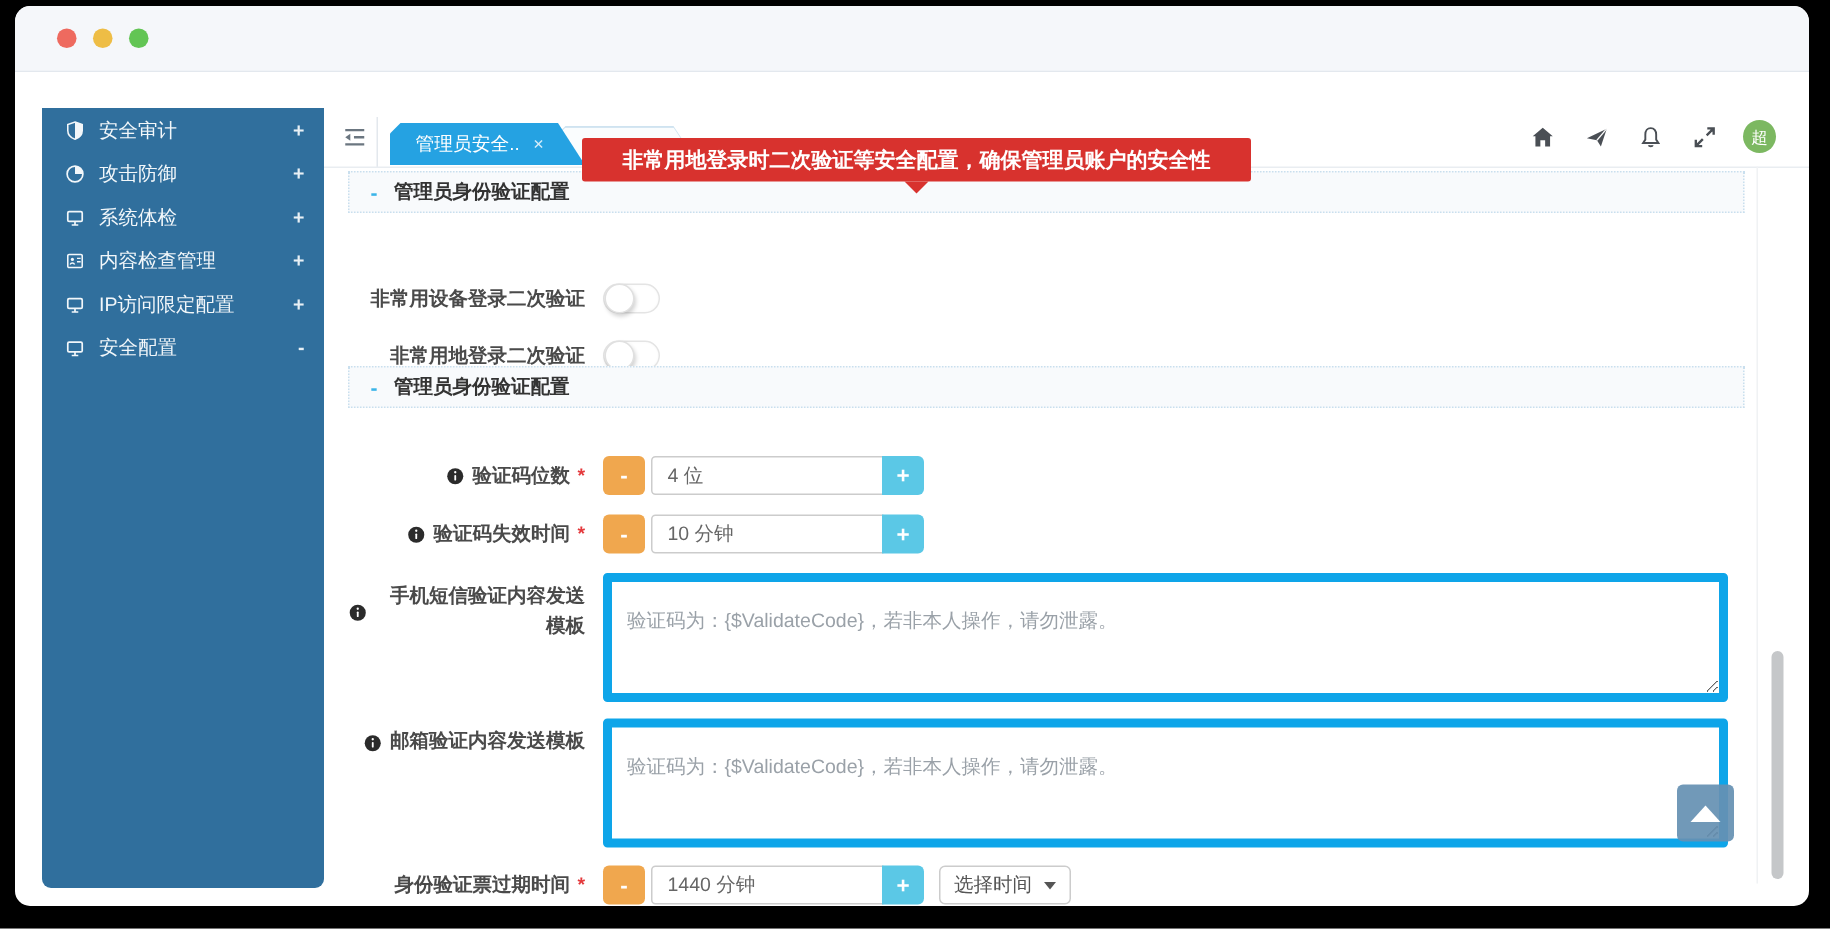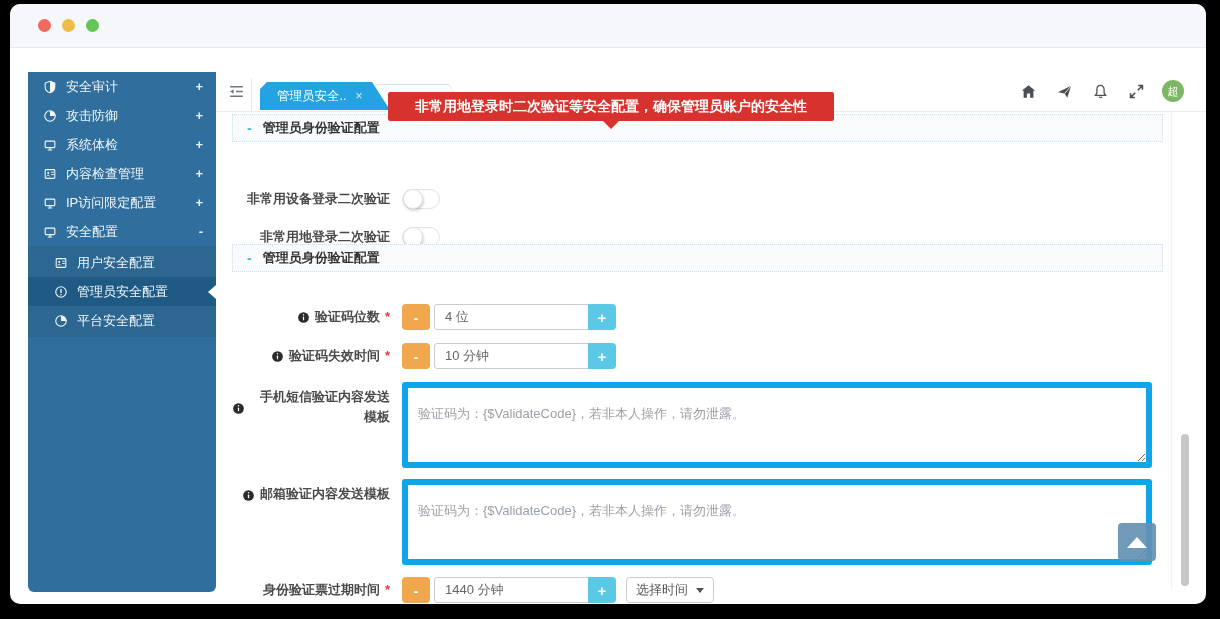--- a/index.html
+++ b/index.html
@@ -199,40 +199,20 @@
       <span class="suffix">+</span>
     </div>
     <div class="sb-item">
       <svg class="ic" width="14" height="14">
           <use href="#i-monitor"></use>
         </svg>
       <span>安全配置</span>
       <span class="suffix">-</span>
     </div>
 
-    <div class="submenu">
-      <div class="sb-item">
-        <svg class="ic" width="14" height="14">
-            <use href="#i-card"></use>
-          </svg>
-        <span>用户安全配置</span>
-      </div>
-      <div class="sb-item active">
-        <svg class="ic" width="14" height="14">
-            <use href="#i-exclaim"></use>
-          </svg>
-        <span>管理员安全配置</span>
-      </div>
-      <div class="sb-item">
-        <svg class="ic" width="14" height="14">
-            <use href="#i-pie"></use>
-          </svg>
-        <span>平台安全配置</span>
-      </div>
-    </div>
   </aside>
 
   <span class="tab-collapse">
     <svg width="19" height="17">
         <use href="#i-indent"></use>
       </svg>
   </span>
   <span class="tab-vsep"></span>
   <div class="tab">
     <span class="tab-label">管理员安全..</span>

